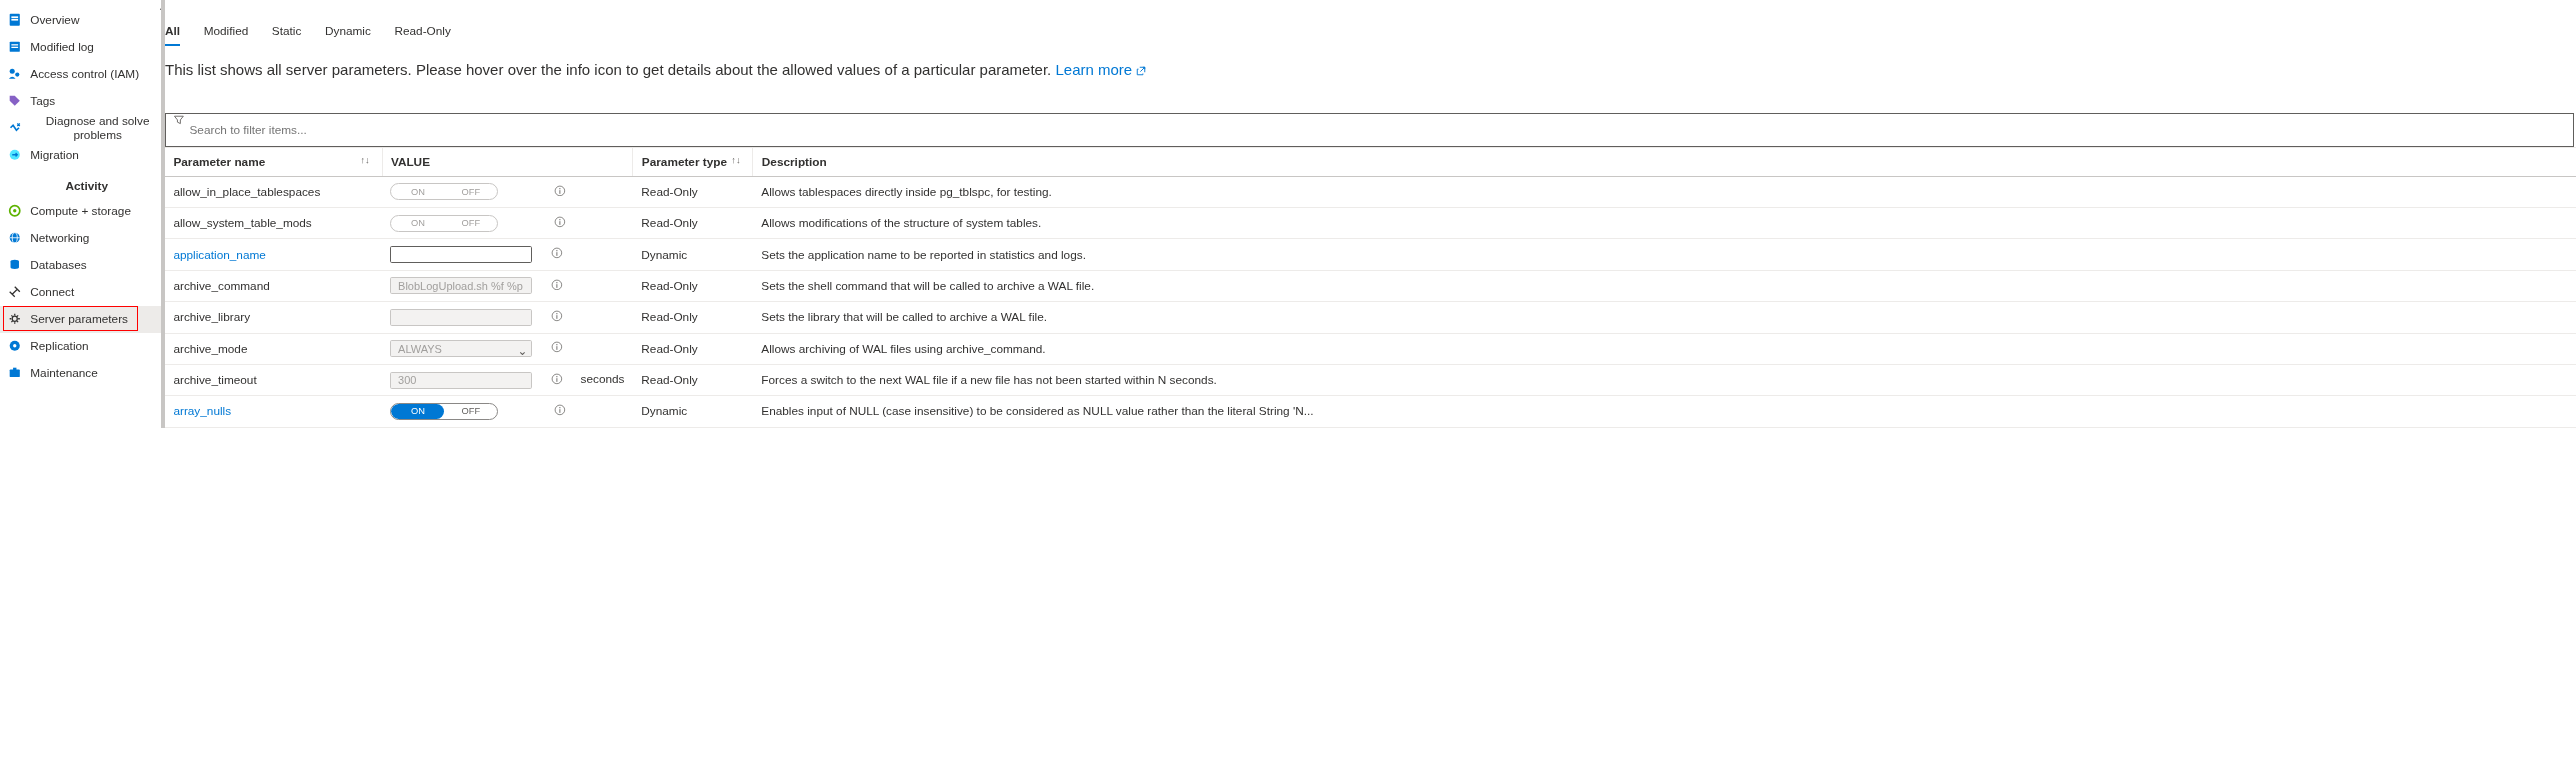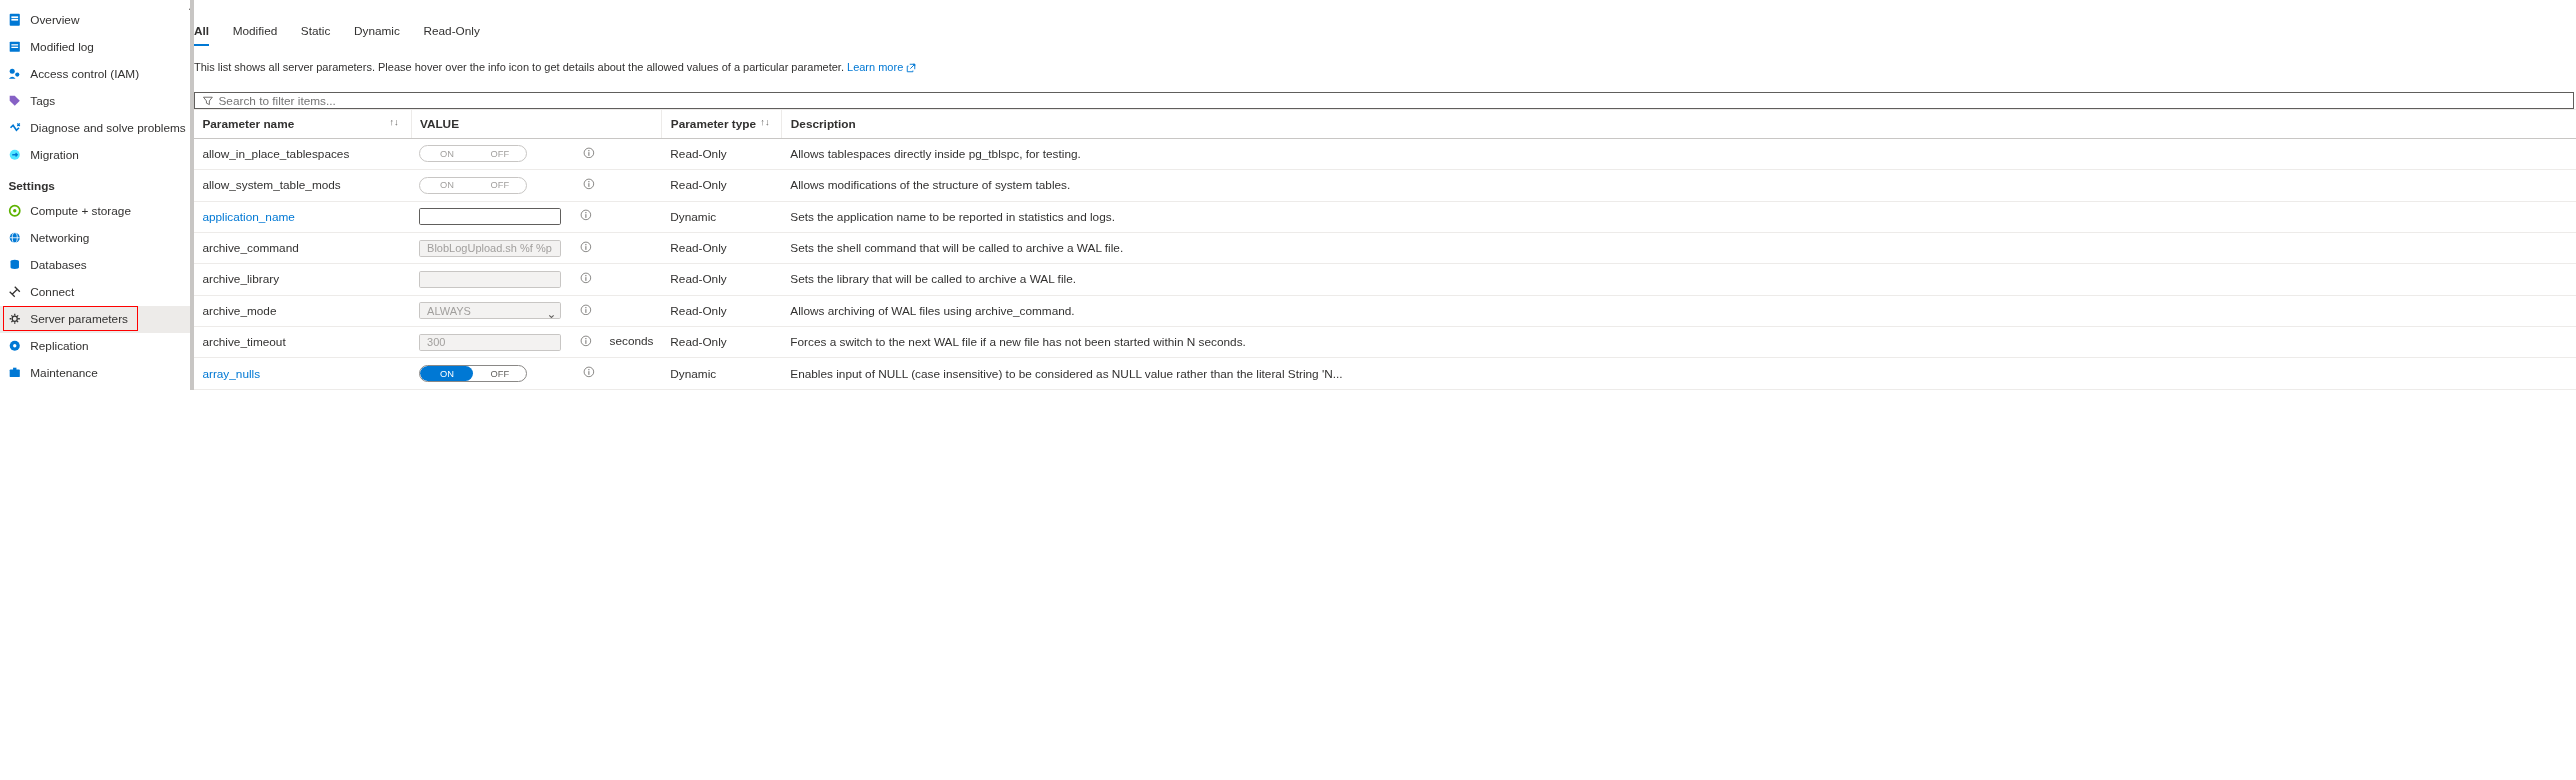--- a/index.html
+++ b/index.html
@@ -1,30 +1,30 @@
 <!DOCTYPE html>
 <html style="font-size:13.5px"><head>
 <meta charset="utf-8">
 <style>
 * { box-sizing: border-box; margin: 0; padding: 0; }
 body { font-family: "Segoe UI", -apple-system, sans-serif; font-size: 11px; color: #323130; background: #fff; display: flex; }
-.sidebar { width: 194px; flex-shrink: 0; padding-top: 6.7px; background: #fff; position: relative; }
+.sidebar { width: 165px; flex-shrink: 0; padding-top: 6.7px; background: #fff; position: relative; text-align: center; }
 .scroll-arrow { position: absolute; right: -1.7px; top: 1.7px; width: 8.4px; height: 8.4px; color: #605e5c; font-size: 8.4px; }
 .sidebar-item { display: flex; align-items: center; height: 27px; padding-left: 8.4px; cursor: pointer; font-size: 11.8px; gap: 8.4px; }
 .sidebar-item.selected { background: #edebe9; }
 .sidebar-section { font-weight: 600; font-size: 11.8px; padding: 10px 0 5px 8.4px; }
 .sidebar-icon { width: 13.5px; height: 13.5px; display: flex; align-items: center; justify-content: center; flex-shrink: 0; }
 .highlight-box { position: absolute; border: 1.7px solid #ff0000; width: 135px; height: 25px; left: 3.4px; pointer-events: none; }
 .main { flex: 1; padding: 23.6px 0 0 0; overflow-x: hidden; }
 .tabs { display: flex; gap: 23.6px; margin-bottom: 15px; padding-left: 0; }
 .tab { font-size: 11.8px; padding-bottom: 6.7px; cursor: pointer; color: #323130; border-bottom: 2.5px solid transparent; }
 .tab.active { border-bottom-color: #0078d4; font-weight: 700; }
-.intro { font-size: 11px; margin-bottom: 19px; }
+.intro { font-size: 15px; margin-bottom: 35px; }
 .intro a { color: #0078d4; text-decoration: none; }
-.search-bar { display: flex; align-items: center; border: 0.8px solid #605e5c; height: 17px; padding: 0 6.7px; margin-bottom: 0; width: calc(100% - 1.7px); }
+.search-bar { display: flex; border: 0.8px solid #605e5c; height: 34px; padding: 0 6.7px; margin-bottom: 0; width: calc(100% - 1.7px); }
 .search-bar svg { margin-right: 5px; }
 .search-bar input { border: none; outline: none; font-size: 11.8px; flex: 1; color: #605e5c; }
 .table { width: 100%; border-collapse: collapse; }
 .table th, .table td { text-align: left; padding: 6.7px 8.4px; border-bottom: 0.8px solid #edebe9; font-size: 11.8px; height: 28px; }
 .table th { font-weight: 600; border-bottom: 0.8px solid #c8c6c4; border-top: 0.8px solid #edebe9; position: relative; }
 .col-name { width: 217px; }
 .col-value { width: 221px; }
 .col-type { width: 120px; }
 .sort-icon { font-size: 9.3px; color: #605e5c; margin-left: 5px; position: absolute; right: 11.8px; }
 .col-divider { border-left: 0.8px solid #edebe9; }
@@ -100,21 +100,21 @@
   <div class="sidebar-item">
     <span class="sidebar-icon">
         <svg width="13.5" height="13.5" viewBox="0 0 16 16">
           <circle cx="8" cy="8" r="6" fill="#50e6ff"></circle>
           <path d="M5 8 L11 8 M9 6 L11 8 L9 10" stroke="#0078d4" stroke-width="1.5" fill="none"></path>
         </svg>
       </span>
     <span>Migration</span>
   </div>
 
-  <div class="sidebar-section">Settings</div>
+  <div class="sidebar-section">Activity</div>
 
   <div class="sidebar-item">
     <span class="sidebar-icon">
         <svg width="13.5" height="13.5" viewBox="0 0 16 16">
           <circle cx="8" cy="8" r="6" fill="none" stroke="#5db300" stroke-width="2"></circle>
           <circle cx="8" cy="8" r="2" fill="#5db300"></circle>
         </svg>
       </span>
     <span>Compute + storage</span>
   </div>

